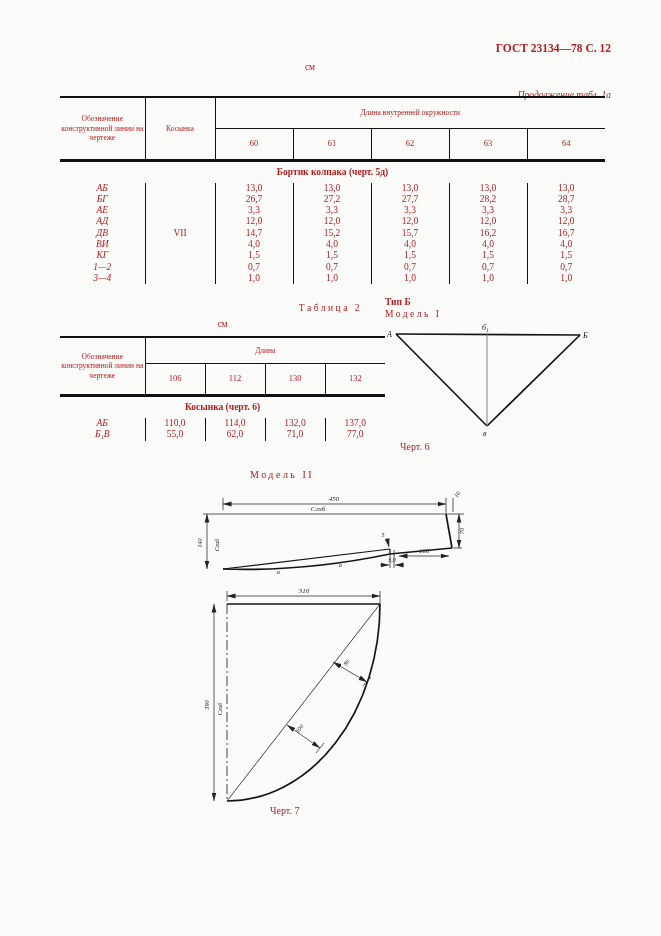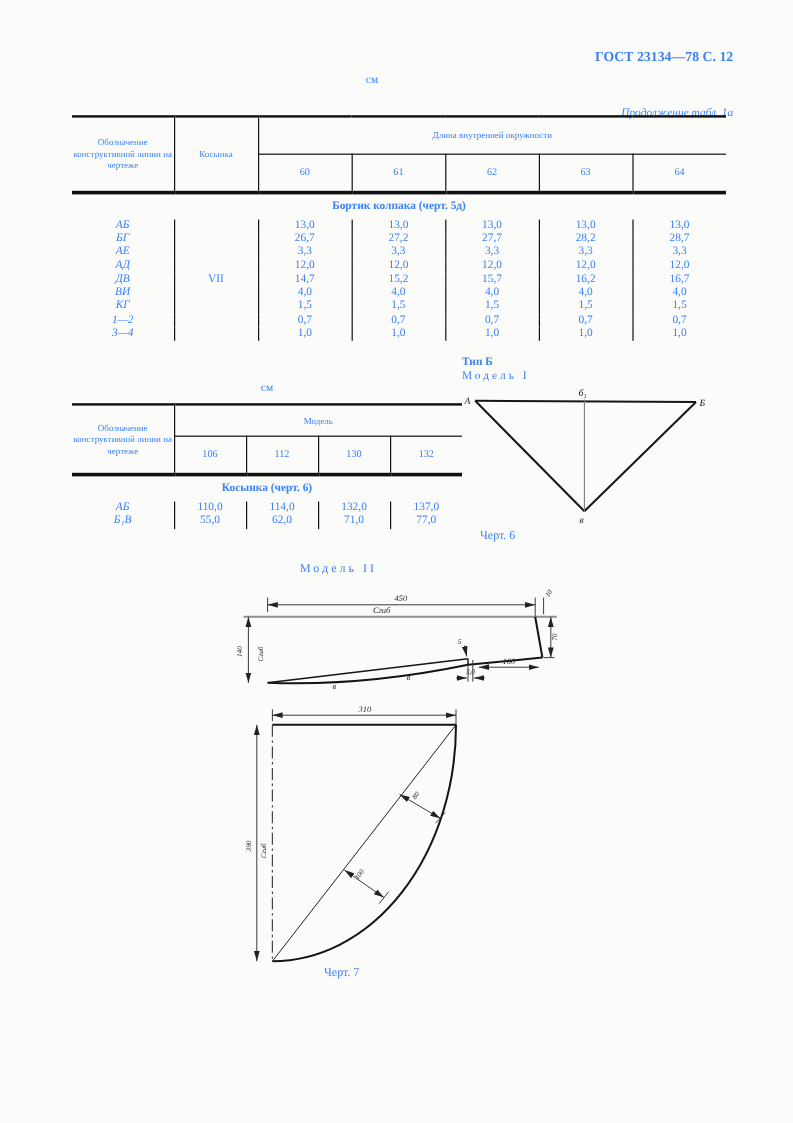--- a/index.html
+++ b/index.html
@@ -1,16 +1,16 @@
 <!DOCTYPE html>
 <html><head>
 <meta charset="utf-8">
 <style>
   html,body{margin:0;padding:0;background:#e8e8e8;}
-  .page{position:relative;width:661px;height:936px;background:#fbfbfa;color:#3b82f6;
+  .page{position:relative;width:661px;height:936px;background:#fbfbfa;color:#b91c1c;
         font-family:"Liberation Serif",serif;overflow:hidden;}
   .abs{position:absolute;}
   .gost{top:42px;right:50px;font-weight:bold;font-size:11.5px;}
   .units1{top:62px;left:285px;width:50px;text-align:center;font-size:9.5px;}
   .cont{top:59px;right:50px;font-style:italic;font-size:9.5px;margin-top:31px;}
   .lsp{letter-spacing:2.5px;}
   table{border-collapse:collapse;table-layout:fixed;}
   td{padding:0;}
   .t1{left:60px;top:96px;width:545px;}
   .t2{left:60px;top:336px;width:325px;}
@@ -148,34 +148,35 @@
       <td class="lbl">3—4</td>
       <td class="vl">1,0</td>
       <td class="vl">1,0</td>
       <td class="vl">1,0</td>
       <td class="vl">1,0</td>
       <td class="vl">1,0</td>
     </tr>
   </tbody>
     </table>
 
+  <div class="abs tbl2-title lsp">Таблица 2</div>
   <div class="abs units2">см</div>
 
   <table class="abs t2">
     <colgroup>
       <col style="width:85px">
         <col style="width:60px">
         <col style="width:60px">
       <col style="width:60px">
         <col style="width:60px">
     </colgroup>
     <tbody>
         <tr style="height:26px">
       <td class="h ht hb" rowspan="2">Обозначение конструктивной линии на чертеже</td>
-      <td class="h ht grp vl" colspan="4">Модель</td>
+      <td class="h ht grp vl" colspan="4">Длина</td>
     </tr>
     <tr style="height:32px">
       <td class="h sz hb vl">106</td>
       <td class="h sz hb vl">112</td>
       <td class="h sz hb vl">130</td>
       <td class="h sz hb vl">132</td>
     </tr>
     <tr class="sec" style="height:18px">
           <td colspan="5">Косынка (черт. 6)</td>
         </tr>

